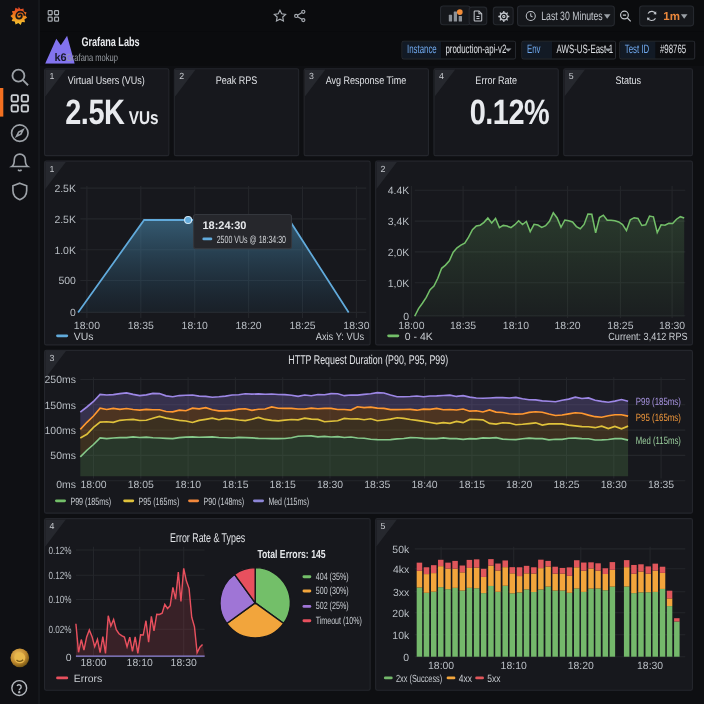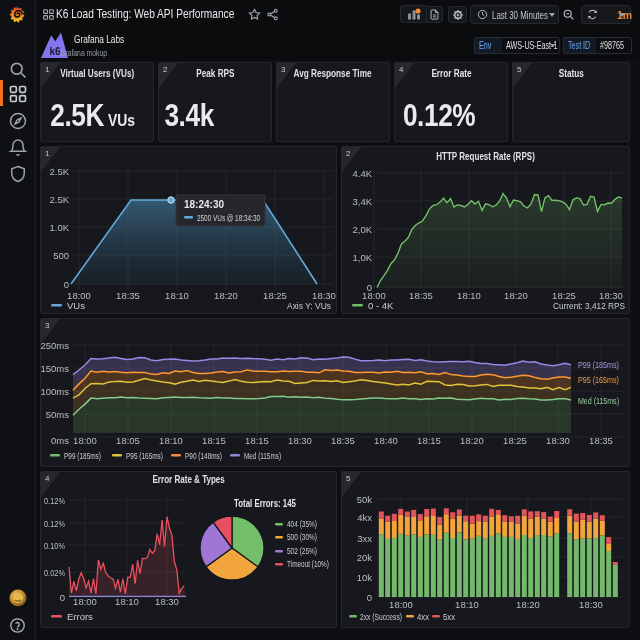--- a/index.html
+++ b/index.html
@@ -10,43 +10,42 @@
 #header{left:36px;top:0;width:604px;height:29px;background:#0B0C0E}
 #subhead{left:36px;top:29px;width:604px;height:31px;background:#0B0C0E}
 #dash{left:36px;top:60px;width:604px;height:580px;background:#0E0F12}
 .cond{display:inline-block;transform-origin:0 50%;white-space:nowrap}
 .hbtn{position:absolute;background:#15171B;border:1px solid #25282E;border-radius:3px;display:flex;align-items:center;color:#C2C6CC;overflow:visible}
 .caret{display:inline-block;width:0;height:0;border-left:3.5px solid transparent;border-right:3.5px solid transparent;border-top:4px solid #9AA0A6}
 .chip{position:absolute;top:8px;height:17px;display:flex;border:1px solid #292C32;border-radius:2px;font-size:11px;line-height:15px}
 .chip .lbl{background:#121A25;color:#6FA8ED;display:flex;align-items:center;padding:0 4px}
 .chip .val{background:#0C0D10;color:#DFE2E6;display:flex;align-items:center;padding:0 4px;position:relative}
 .panel{position:absolute;background:#17181D;border:1px solid #24262C;border-radius:2px}
-.ptitle{position:absolute;left:0;right:0;top:5px;text-align:center;font-size:11px;font-weight:bold;color:#E0E2E6}
+.ptitle{position:absolute;left:0;right:0;top:5px;text-align:center;font-size:11px;font-weight:normal;color:#E0E2E6}
 .ptitle span{display:inline-block;transform:scaleX(.82);white-space:nowrap}
 .fold{position:absolute;left:0;top:0;width:19px;height:25px;background:#26282E;clip-path:polygon(0 0,100% 0,0 100%)}
 .fold span{position:absolute;left:4px;top:2px;font-size:8px;color:#C6C9CE}
-.statval{position:absolute;left:0;right:0;top:34px;text-align:left;font-weight:bold;color:#E8EAEE}
+.statval{position:absolute;left:0;right:0;top:21px;text-align:right;font-weight:bold;color:#E8EAEE}
 .vwrap{display:inline-block;transform:scaleX(.82);white-space:nowrap;font-size:32px;letter-spacing:-.5px}
 .statval .suf{font-size:17px;font-weight:bold;letter-spacing:0}
 svg text{font-family:"Liberation Sans",sans-serif}
 .axis{fill:#B9BEC4;font-size:9.5px}
 .leg{fill:#C9CDD2;font-size:9.5px}
 </style></head>
 <body>
 <div id="app">
 <div id="dash" class="abs"></div>
 
 <div id="header" class="abs">
   <svg class="abs" style="left:7px;top:9px" width="11" height="11" viewBox="0 0 15 15" fill="none" stroke="#A6ABB1" stroke-width="1.6">
     <rect x="1" y="1" width="5" height="5" rx="1"></rect>
         <rect x="9" y="1" width="5" height="5" rx="1"></rect>
     <rect x="1" y="9" width="5" height="5" rx="1"></rect>
         <rect x="9" y="9" width="5" height="5" rx="1"></rect>
   </svg>
-  <div class="abs" style="left:20px;top:6px;font-size:13px;color:#E8EAED"><span class="cond" style="transform:scaleX(.78)">K6 Load Testing: Web API Performance</span></div>
   <svg class="abs" style="left:212px;top:8px" width="13" height="13" viewBox="0 0 24 24" fill="none" stroke="#A6ABB1" stroke-width="2">
     <path d="M12 2.5l2.9 5.9 6.5.9-4.7 4.6 1.1 6.5-5.8-3-5.8 3 1.1-6.5L2.6 9.3l6.5-.9z"></path>
   </svg>
   <svg class="abs" style="left:230px;top:8px" width="13" height="13" viewBox="0 0 24 24" fill="none" stroke="#A6ABB1" stroke-width="2">
     <circle cx="18" cy="5" r="2.6"></circle>
         <circle cx="6" cy="12" r="2.6"></circle>
         <circle cx="18" cy="19" r="2.6"></circle>
     <path d="M8.3 10.7l7.4-4.4M8.3 13.3l7.4 4.4"></path>
   </svg>
   <div class="hbtn" style="left:364px;top:5px;width:28px;height:18px;justify-content:center">
@@ -82,32 +81,41 @@
   </div>
   <svg class="abs" style="left:526px;top:8px" width="13" height="13" viewBox="0 0 24 24" fill="none" stroke="#C2C6CC" stroke-width="2">
         <circle cx="10.5" cy="10.5" r="6.5"></circle>
         <path d="M15.5 15.5L21 21M7.8 10.5h5.4"></path>
       </svg>
   <div class="hbtn" style="left:545px;top:5px;width:50px;height:19px;padding-left:5px">
     <svg width="11" height="11" viewBox="0 0 24 24" fill="none" stroke="#C2C6CC" stroke-width="2.2" style="flex:none">
           <path d="M20.5 8.5A9 9 0 0 0 4.6 7.1M3.5 15.5a9 9 0 0 0 15.9 1.4"></path>
           <path d="M20.8 2.8v5.7h-5.7M3.2 21.2v-5.7h5.7" fill="#C2C6CC" stroke="none"></path>
         </svg>
-    <span style="font-size:10.5px;font-weight:bold;color:#E9873C;margin-left:19px">1m</span>
+    <span style="font-size:10.5px;font-weight:bold;color:#E9873C;margin-left:5px">1m</span>
     <span class="caret" style="position:absolute;right:5px"></span>
   </div>
 </div>
 
 <div id="subhead" class="abs">
   <svg class="abs" style="left:5px;top:3px" width="27" height="26" viewBox="0 0 27 26">
     <path d="M0 26 L10.2 3.2 L14.3 9.2 L20 0.5 L27 26 Z" fill="#8273EE"></path>
     <text x="8.5" y="23" font-size="10" font-weight="bold" fill="#181A2C">k6</text>
   </svg>
-  <div class="abs" style="left:38px;top:4px;font-size:11.5px;font-weight:normal;color:#E8EAED"><span class="cond" style="transform:scaleX(.72)">Grafana Labs</span></div>
+  <div class="abs" style="left:38px;top:4px;font-size:11.5px;font-weight:bold;color:#E8EAED"><span class="cond" style="transform:scaleX(.72)">Grafana Labs</span></div>
   <div class="abs" style="left:24px;top:18px;font-size:9.5px;color:#989DA3"><span class="cond" style="transform:scaleX(.72)">Grafana mokup</span></div>
+  <div class="chip" style="left:329px;width:104px">
+    <div class="lbl" style="width:35px">
+          <span class="cond" style="transform:scaleX(.65)">Instance</span>
+        </div>
+    <div class="val" style="width:67px">
+          <span class="cond" style="transform:scaleX(.65)">production-api-v2</span>
+          <span class="caret" style="position:absolute;right:3px;border-top-width:3.5px;border-left-width:3px;border-right-width:3px"></span>
+        </div>
+  </div>
   <div class="chip" style="left:438px;width:86px">
     <div class="lbl" style="width:27px">
           <span class="cond" style="transform:scaleX(.65)">Env</span>
         </div>
     <div class="val" style="width:57px">
           <span class="cond" style="transform:scaleX(.65)">AWS-US-East-1</span>
           <span class="caret" style="position:absolute;right:3px;border-top-width:3.5px;border-left-width:3px;border-right-width:3px"></span>
         </div>
   </div>
   <div class="chip" style="left:527px;width:69px">
@@ -178,21 +186,20 @@
         <span>1</span>
       </div>
       <div class="ptitle" style="font-size:10px"><span>Virtual Users (VUs)</span></div>
   <div class="statval"><span class="vwrap">2.5K<span class="suf"> VUs</span></span></div>
 </div>
 <div class="panel" style="left:158px;top:62px;width:114px;height:80px">
   <div class="fold">
         <span>2</span>
       </div>
       <div class="ptitle" style="font-size:10px"><span>Peak RPS</span></div>
-  <div class="statval"><span class="vwrap">3.4k</span></div>
 </div>
 <div class="panel" style="left:276px;top:62px;width:114px;height:80px">
   <div class="fold">
         <span>3</span>
       </div>
       <div class="ptitle" style="font-size:10px"><span>Avg Response Time</span></div>
 </div>
 <div class="panel" style="left:394px;top:62px;width:114px;height:80px">
   <div class="fold">
         <span>4</span>
@@ -251,21 +258,20 @@
         </g>
     <rect x="10" y="157" width="11" height="2.6" rx="1.3" fill="#61AADB"></rect>
     <text class="leg" x="26" y="162">VUs</text>
     <text class="leg" x="290" y="162" text-anchor="end" textLength="44" lengthAdjust="spacingAndGlyphs">Axis Y: VUs</text>
   </svg>
 </div>
 <div class="panel" style="left:341px;top:146px;width:289px;height:168px">
   <div class="fold">
         <span>2</span>
       </div>
-      <div class="ptitle" style="top:3px;font-size:11.5px"><span style="transform:scaleX(.7)">HTTP Request Rate (RPS)</span></div>
   <svg width="287" height="166" style="position:absolute;left:0;top:0">
     <defs>
           <linearGradient id="greenfill" x1="0" y1="0" x2="0" y2="1">
       <stop offset="0%" stop-color="#73BF69" stop-opacity="0.20"></stop>
       <stop offset="100%" stop-color="#73BF69" stop-opacity="0.04"></stop>
     </linearGradient>
         </defs>
     <line x1="32" y1="22" x2="32" y2="142" stroke="#24262B"></line>
         <line x1="79" y1="22" x2="79" y2="142" stroke="#24262B"></line>
         <line x1="127" y1="22" x2="127" y2="142" stroke="#24262B"></line>
@@ -292,20 +298,21 @@
         <text class="axis" x="269" y="152" text-anchor="middle">18:30</text>
     <rect x="10" y="157" width="11" height="2.6" rx="1.3" fill="#73BF69"></rect>
     <text class="leg" x="26" y="162">0 - 4K</text>
     <text class="leg" x="283" y="162" text-anchor="end" textLength="72" lengthAdjust="spacingAndGlyphs">Current: 3,412 RPS</text>
   </svg>
 </div>
 <div class="panel" style="left:40px;top:318px;width:590px;height:149px">
   <div class="fold">
         <span>3</span>
       </div>
+      <div class="ptitle" style="top:3px;font-size:11.5px"><span style="transform:scaleX(.7)">HTTP Request Duration (P90, P95, P99)</span></div>
   <svg width="588" height="147" style="position:absolute;left:0;top:0">
     <line x1="44" y1="24" x2="44" y2="116" stroke="#24262B"></line>
         <line x1="87" y1="24" x2="87" y2="116" stroke="#24262B"></line>
         <line x1="130" y1="24" x2="130" y2="116" stroke="#24262B"></line>
         <line x1="173" y1="24" x2="173" y2="116" stroke="#24262B"></line>
         <line x1="216" y1="24" x2="216" y2="116" stroke="#24262B"></line>
         <line x1="259" y1="24" x2="259" y2="116" stroke="#24262B"></line>
         <line x1="302" y1="24" x2="302" y2="116" stroke="#24262B"></line>
         <line x1="345" y1="24" x2="345" y2="116" stroke="#24262B"></line>
         <line x1="388" y1="24" x2="388" y2="116" stroke="#24262B"></line>
@@ -354,21 +361,21 @@
         <rect x="130" y="135" width="10" height="2.6" rx="1.3" fill="#F2883C"></rect>
         <text class="leg" x="144" y="140" font-size="9.5" textLength="37" lengthAdjust="spacingAndGlyphs">P90 (148ms)</text>
         <rect x="189" y="135" width="10" height="2.6" rx="1.3" fill="#8D86D8"></rect>
         <text class="leg" x="203" y="140" font-size="9.5" textLength="37" lengthAdjust="spacingAndGlyphs">Med (115ms)</text>
   </svg>
 </div>
 <div class="panel" style="left:40px;top:471px;width:297px;height:157px">
   <div class="fold">
         <span>4</span>
       </div>
-      <div class="ptitle" style="top:1px;font-size:11.5px"><span style="transform:scaleX(.7)">Error Rate &amp; Types</span></div>
+      <div class="ptitle" style="top:12px;font-size:11.5px"><span style="transform:scaleX(.7)">Error Rate &amp; Types</span></div>
   <svg width="295" height="155" style="position:absolute;left:0;top:0">
     <line x1="44" y1="25" x2="44" y2="125" stroke="#24262B"></line>
         <line x1="86" y1="25" x2="86" y2="125" stroke="#24262B"></line>
         <line x1="126" y1="25" x2="126" y2="125" stroke="#24262B"></line>
         <line x1="28" y1="28" x2="145" y2="28" stroke="#24262B"></line>
         <line x1="28" y1="51" x2="145" y2="51" stroke="#24262B"></line>
         <line x1="28" y1="73" x2="145" y2="73" stroke="#24262B"></line>
         <line x1="28" y1="100" x2="145" y2="100" stroke="#24262B"></line>
         <line x1="28" y1="125" x2="145" y2="125" stroke="#24262B"></line>
     <path d="M28,125 L28.0,95.0 L30.4,121.0 L32.9,109.4 L35.3,118.9 L37.8,107.0 L40.2,100.7 L42.7,106.8 L45.1,115.9 L47.6,109.2 L50.0,121.2 L52.5,106.7 L54.9,122.0 L57.4,87.8 L59.8,97.2 L62.3,91.2 L64.7,100.5 L67.2,104.1 L69.6,105.8 L72.1,107.1 L74.5,116.0 L77.0,107.3 L79.4,120.2 L81.9,106.9 L84.3,122.0 L86.8,105.1 L89.2,105.3 L91.7,92.3 L94.1,111.7 L96.6,88.3 L99.0,101.6 L101.5,86.4 L103.9,86.6 L106.4,85.4 L108.8,77.5 L111.3,81.2 L113.7,78.6 L116.2,61.9 L118.6,72.7 L121.1,48.0 L123.5,74.8 L126.0,44.7 L128.4,56.0 L130.9,63.1 L133.3,89.1 L135.8,97.9 L138.2,121.4 L140.7,116.4 L143.1,114.0 L145.5,125 Z" fill="#E8505E" fill-opacity="0.16"></path>

